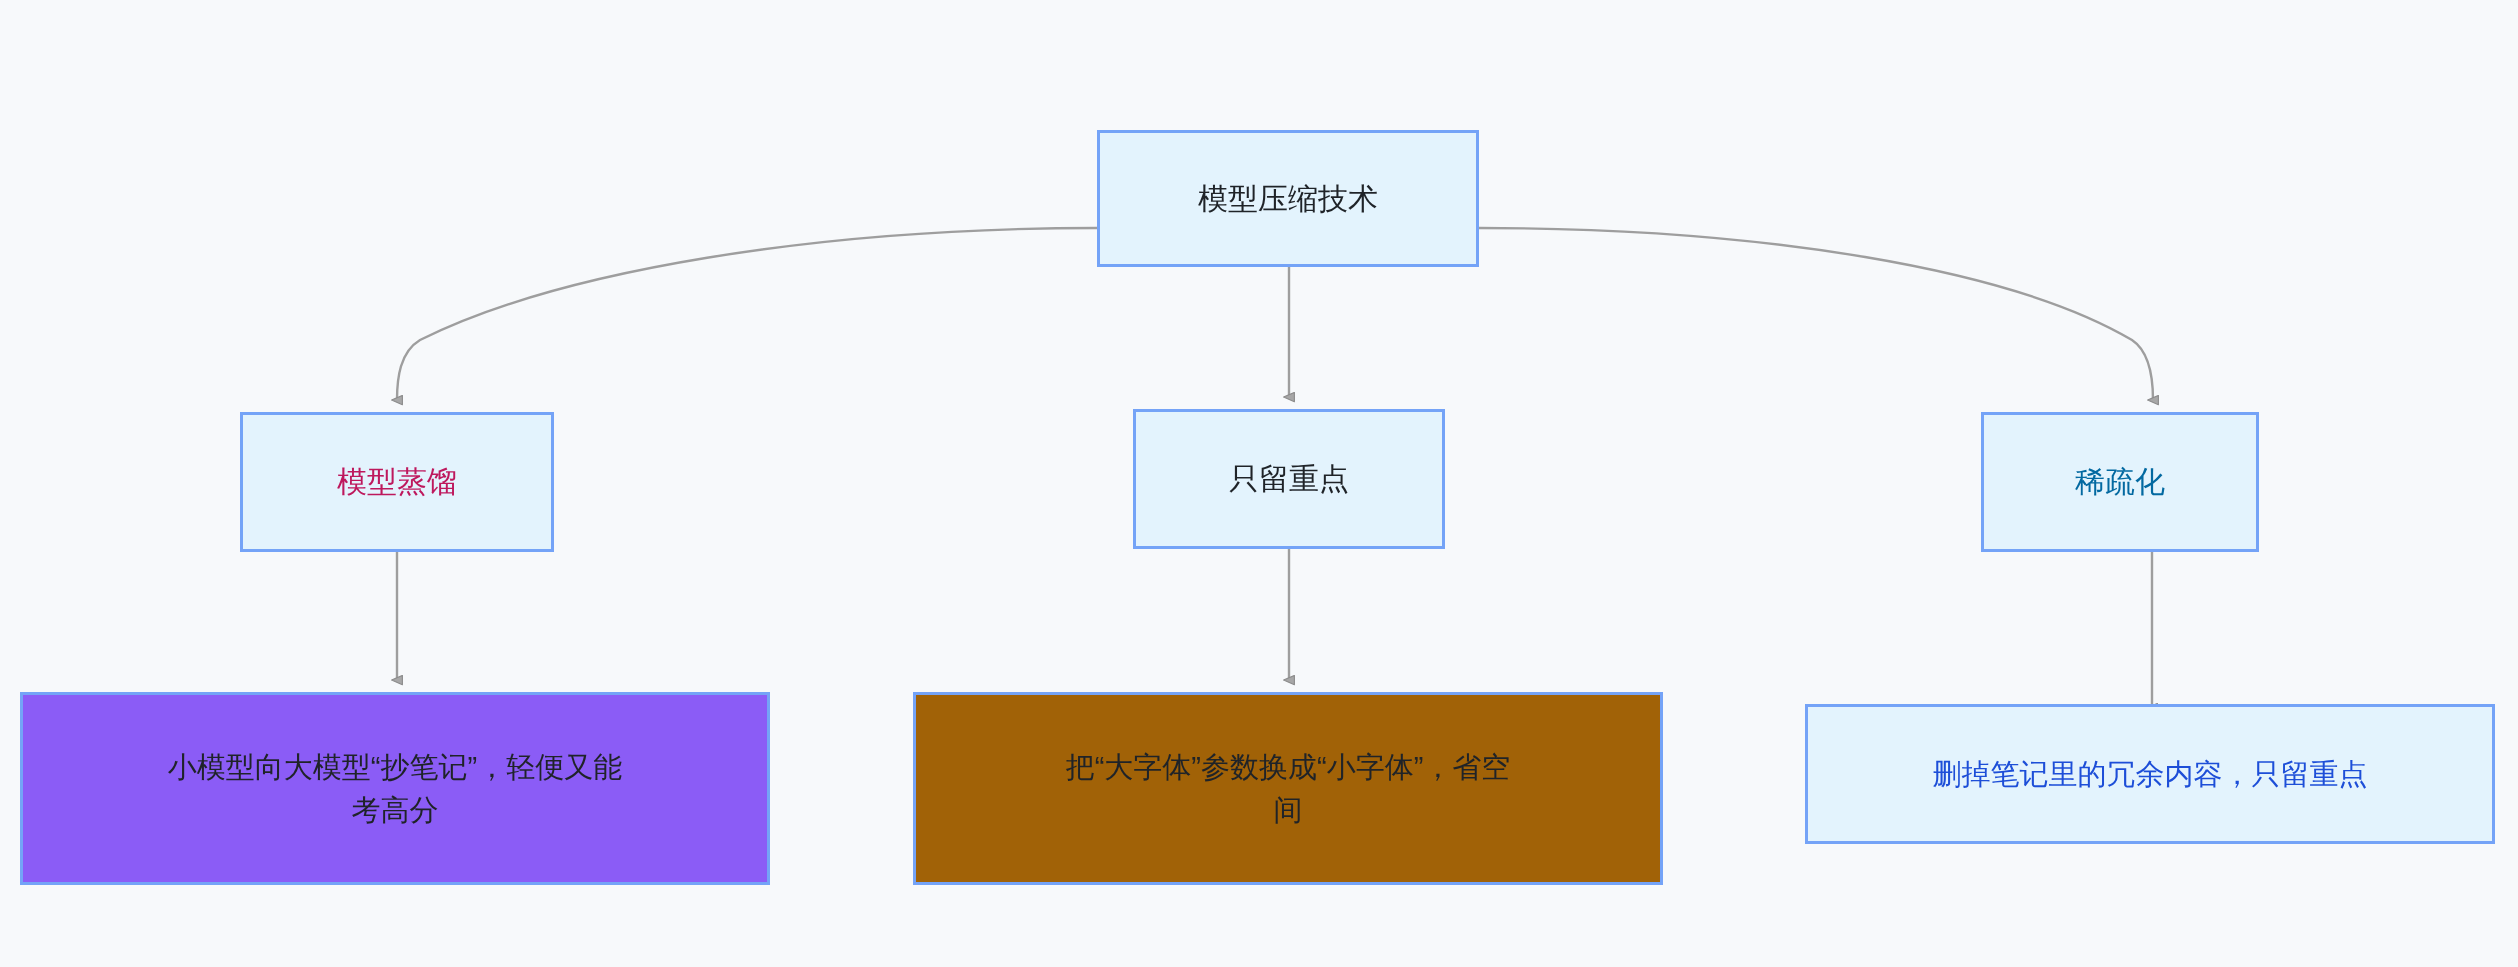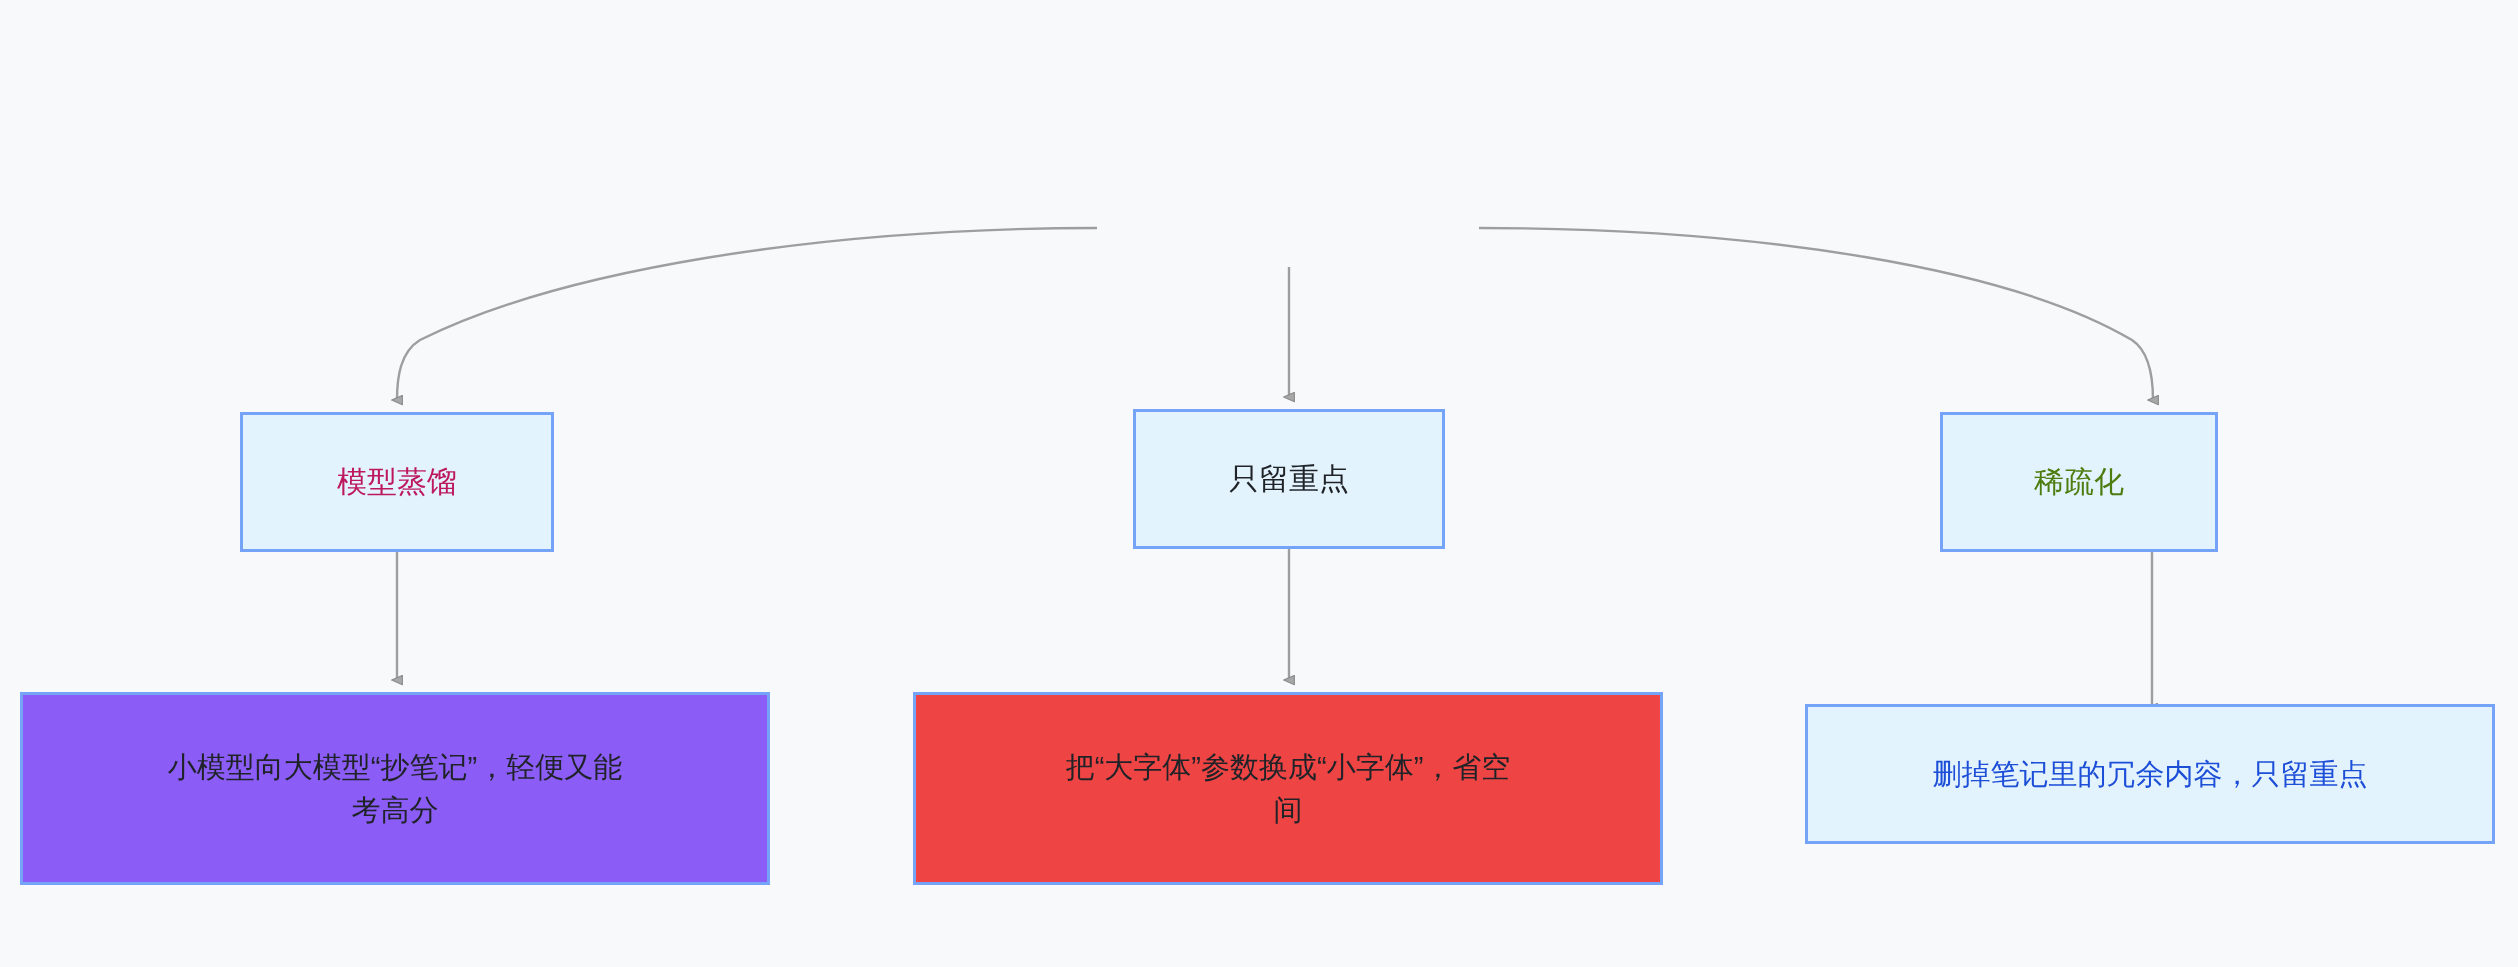--- a/index.html
+++ b/index.html
@@ -64,39 +64,42 @@
     <g id="edge-paths" fill="none" stroke="#9e9e9e" stroke-width="2.4">
         <path d="M 1097 228 C 820 228, 560 270, 420 340 C 400 352, 397 378, 397 400" stroke="#9e9e9e" marker-end="url(#arrow)"></path>
         <path d="M 1289 267 L 1289 397" stroke="#9e9e9e" marker-end="url(#arrow)"></path>
         <path d="M 1479 228 C 1760 228, 2010 268, 2132 340 C 2150 352, 2153 378, 2153 400" stroke="#9e9e9e" marker-end="url(#arrow)"></path>
         <path d="M 397 552 L 397 680" stroke="#9e9e9e" marker-end="url(#arrow)"></path>
         <path d="M 1289 549 L 1289 680" stroke="#9e9e9e" marker-end="url(#arrow)"></path>
         <path d="M 2152 552 L 2152 708" stroke="#9e9e9e" marker-end="url(#arrow)"></path>
       </g>
   </svg>
 
+  <div class="node lvl1" style="left: 1097px; top: 130px; width: 382px; height: 137px; background: rgb(227, 243, 253); border-color: rgb(116, 163, 247); color: rgb(31, 35, 40);">
+    <span class="node-label">模型压缩技术</span>
+  </div>
 
   <div class="node lvl2" style="left: 240px; top: 412px; width: 314px; height: 140px; background: rgb(227, 243, 253); border-color: rgb(116, 163, 247); color: #be185d;">
     <span class="node-label">模型蒸馏</span>
   </div>
 
   <div class="node lvl2" style="left: 1133px; top: 409px; width: 312px; height: 140px; background: rgb(227, 243, 253); border-color: rgb(116, 163, 247); color: rgb(31, 35, 40);">
     <span class="node-label">只留重点</span>
   </div>
 
-  <div class="node lvl2" style="left: 1940px; top: 412px; width: 278px; height: 140px; background: rgb(227, 243, 253); border-color: rgb(116, 163, 247); color: #4d7c0f; justify-content: center;">
+  <div class="node lvl2" style="left: 1981px; top: 412px; width: 278px; height: 140px; background: rgb(227, 243, 253); border-color: rgb(116, 163, 247); color: #0369a1; justify-content: center;">
     <span class="node-label">稀疏化</span>
   </div>
 
   <div class="node lvl3" style="left: 20px; top: 692px; width: 750px; height: 193px; background: #8b5cf6; border-color: rgb(116, 163, 247); color: rgb(31, 35, 40);">
     <span class="node-label">小模型向大模型“抄笔记”，轻便又能
 考高分</span>
   </div>
 
-  <div class="node lvl3" style="left: 913px; top: 692px; width: 750px; height: 193px; background: #ef4444; border-color: rgb(116, 163, 247); color: rgb(31, 35, 40);">
+  <div class="node lvl3" style="left: 913px; top: 692px; width: 750px; height: 193px; background: #a16207; border-color: rgb(116, 163, 247); color: rgb(31, 35, 40);">
     <span class="node-label">把“大字体”参数换成“小字体”，省空
 间</span>
   </div>
 
   <div class="node lvl3" style="left: 1805px; top: 704px; width: 690px; height: 140px; background: rgb(227, 243, 253); border-color: rgb(116, 163, 247); color: #1d4ed8;">
     <span class="node-label">删掉笔记里的冗余内容，只留重点</span>
   </div>
 
 </div>
 

